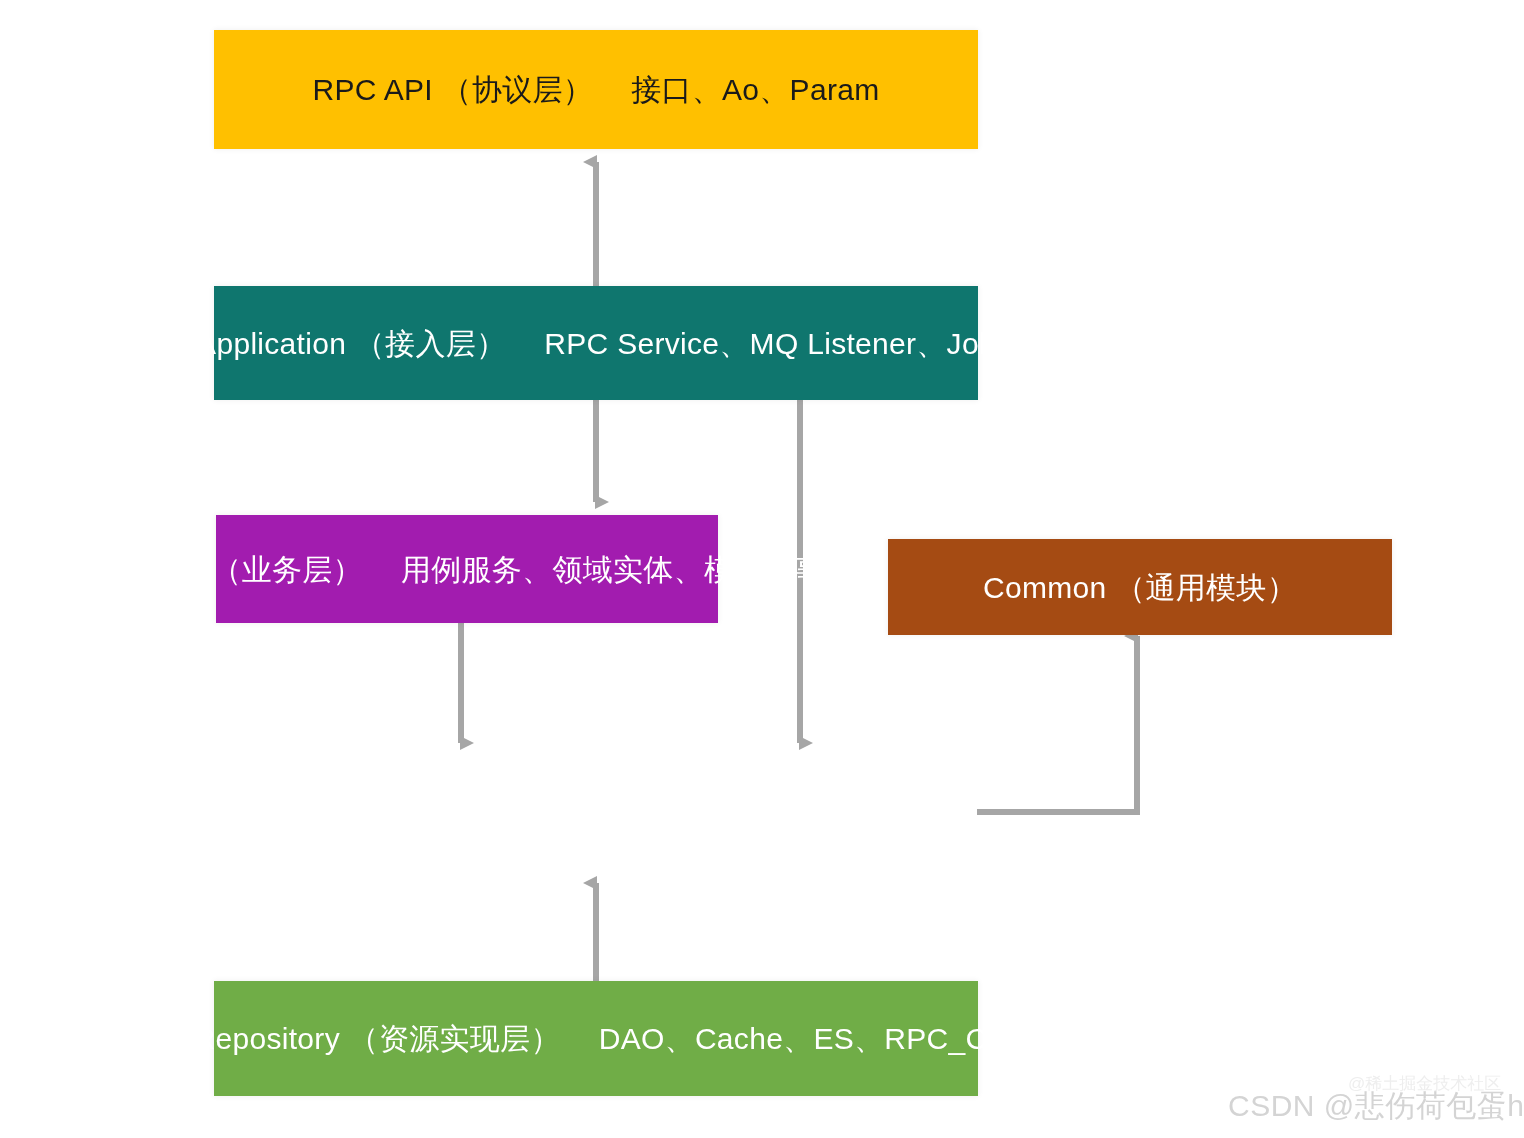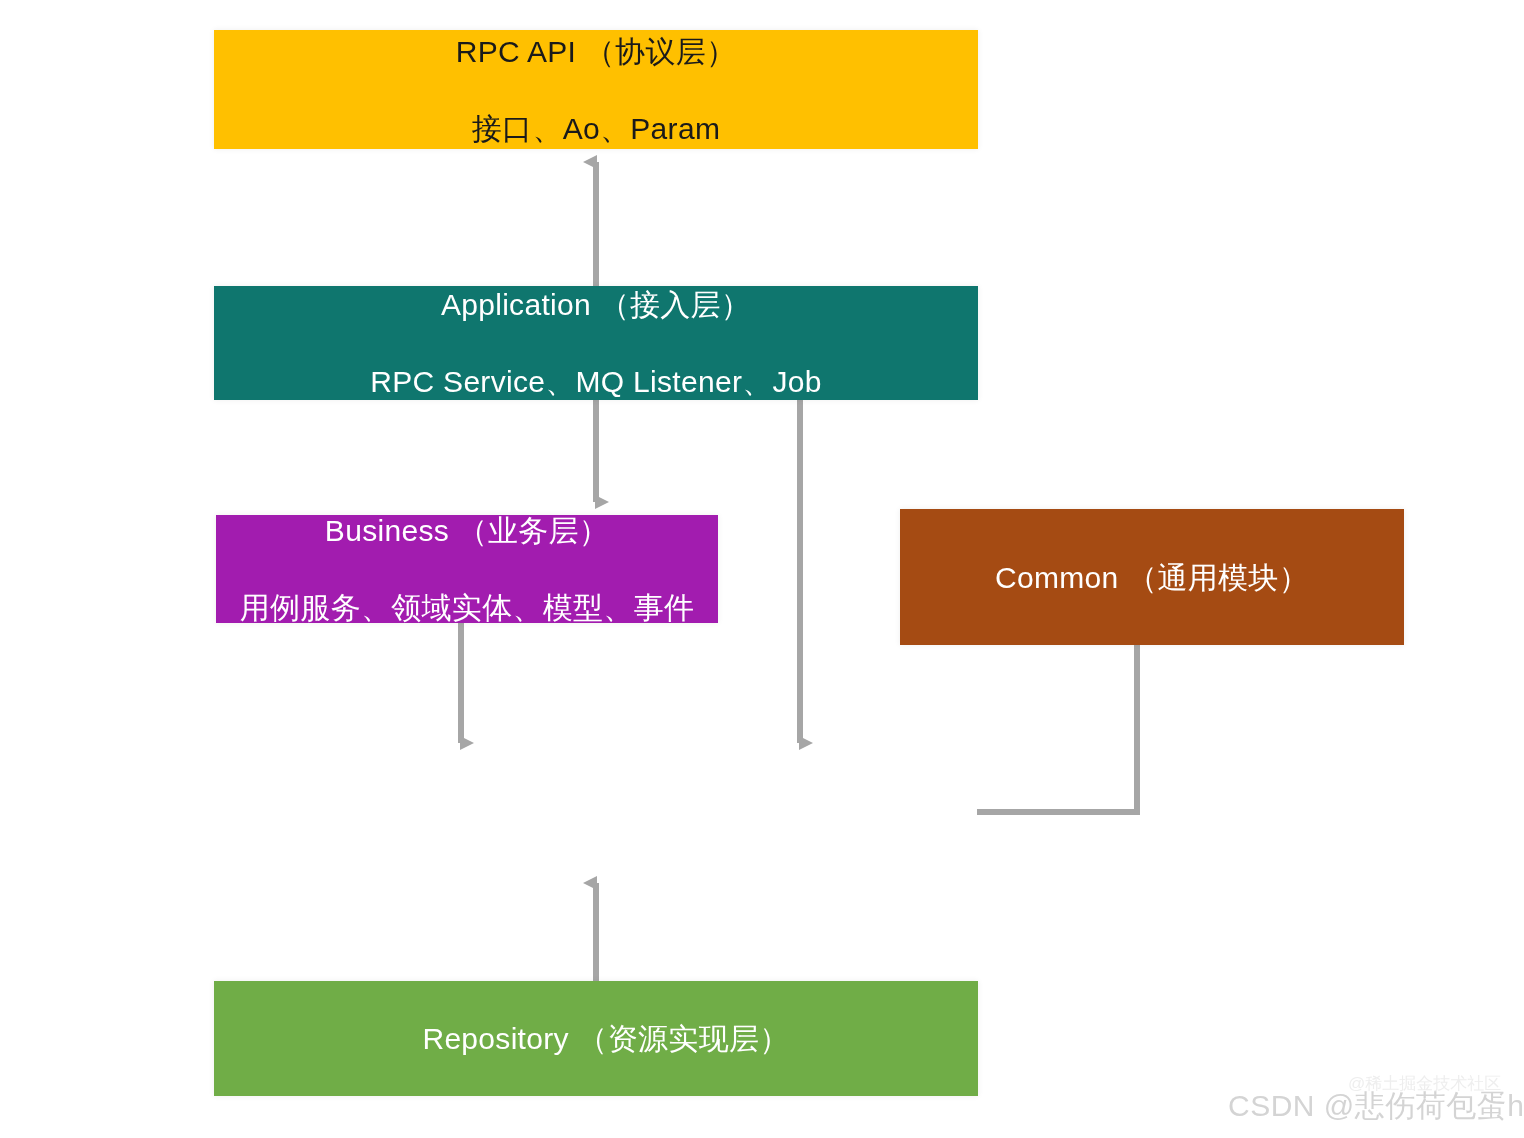--- a/index.html
+++ b/index.html
@@ -27,21 +27,21 @@
     left: 0; top: 0;
     width: 1524px; height: 1138px;
     z-index: 1;
   }
 
   
   .layer-box {
     position: absolute;
     z-index: 2;
     display: flex;
-    flex-direction: column;
+    flex-direction: row;
     align-items: center;
     justify-content: center;
     text-align: center;
     line-height: 1.30;
     box-shadow: 0 0 6px rgba(0,0,0,0.07);
     gap: 38px;
   }
   .layer-box .line1 {
     font-size: 30px;
     letter-spacing: 0.3px;
@@ -50,21 +50,21 @@
   .layer-box .line2 {
     font-size: 30px;
     letter-spacing: 0.3px;
     white-space: nowrap;
   }
 
   
   #box-rpc-api      { left: 214px; top: 30px;   width: 764px; height: 119px; }
   #box-application  { left: 214px; top: 286px;  width: 764px; height: 114px; }
   #box-business     { left: 216px; top: 515px;  width: 502px; height: 108px; }
-  #box-common       { left: 888px; top: 509px;  width: 504px; height: 136px; margin-left: 12px; }
+  #box-common       { left: 888px; top: 539px;  width: 504px; height: 96px; }
   #box-irepository  { left: 214px; top: 756px;  width: 764px; height: 114px; }
   #box-repository   { left: 214px; top: 981px;  width: 764px; height: 115px; }
 
   
   #watermark {
     position: absolute;
     z-index: 3;
     left: 1228px;
     top: 1086px;
     font-size: 30px;
@@ -139,18 +139,19 @@
     <div class="line2">用例服务、领域实体、模型、事件</div>
   </div>
 
   <div class="layer-box" id="box-common" style="background:#A54B13; color:#ffffff;">
     <div class="line1">Common （通用模块）</div>
   </div>
 
 
   <div class="layer-box" id="box-repository" style="background:#70AD47; color:#ffffff;padding-left:20px;">
     <div class="line1">Repository （资源实现层）</div>
+    <div class="line2">DAO、Cache、ES、RPC_Call</div>
   </div>
 
   <div id="watermark-sub">@稀土掘金技术社区</div>
   <div id="watermark">CSDN @悲伤荷包蛋hb</div>
 
 </div>
 
 </body></html>

